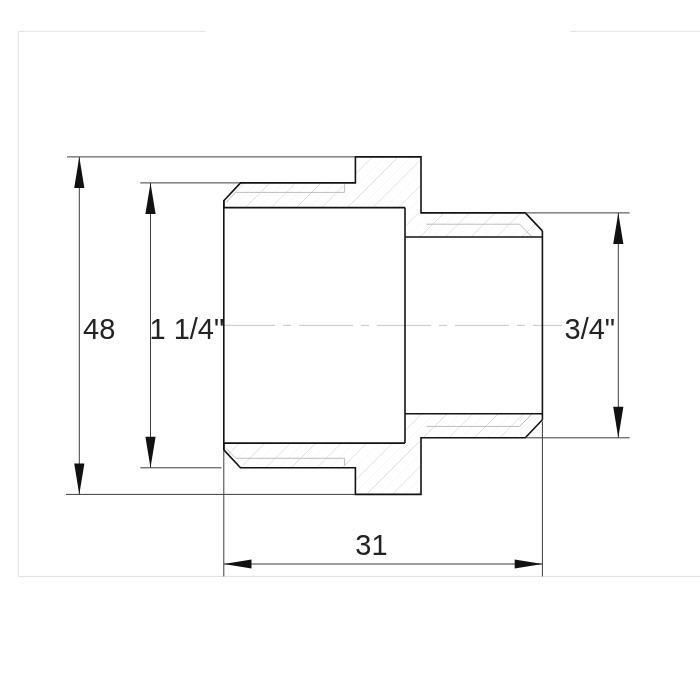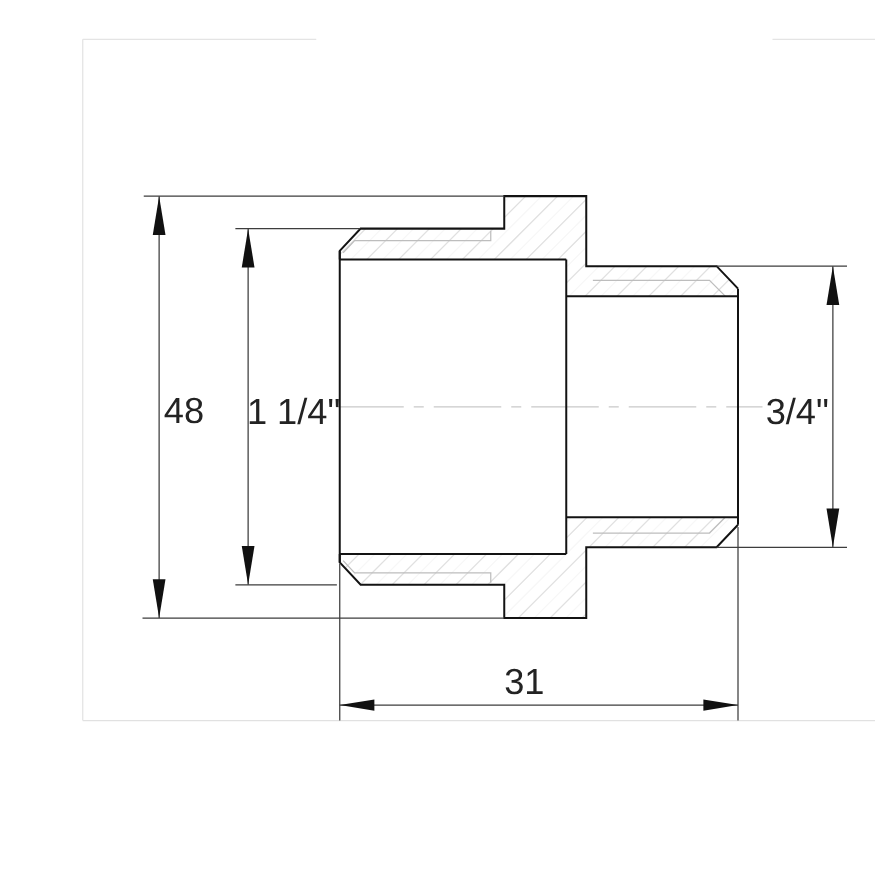--- a/index.html
+++ b/index.html
@@ -1,16 +1,16 @@
 <!DOCTYPE html>
 <html><head>
 <meta charset="utf-8">
 <style>
   html,body { margin:0; padding:0; background:#ffffff; }
-  .wrap { width:557px; height:700px; position:relative; font-family:"Liberation Sans", sans-serif;margin-left:48px; }
+  .wrap { width:557px; height:700px; position:relative; font-family:"Liberation Sans", sans-serif; }
   text { font-family:"Liberation Sans", sans-serif; fill:#232323; }
 </style>
 </head>
 <body>
 <div class="wrap">
 <svg width="700" height="700" viewBox="0 0 700 700" xmlns="http://www.w3.org/2000/svg">
 <defs>
 <clipPath id="wallTop">
   <path d="M223.8,207.6 L223.8,200.7 L240.5,182.9 L355.4,182.9 L355.4,156.9 L421,156.9 L421,212.9 L525.3,212.9 L542.4,230.9 L542.4,237 L405,237 L405,207.6 Z"></path>
 </clipPath>

